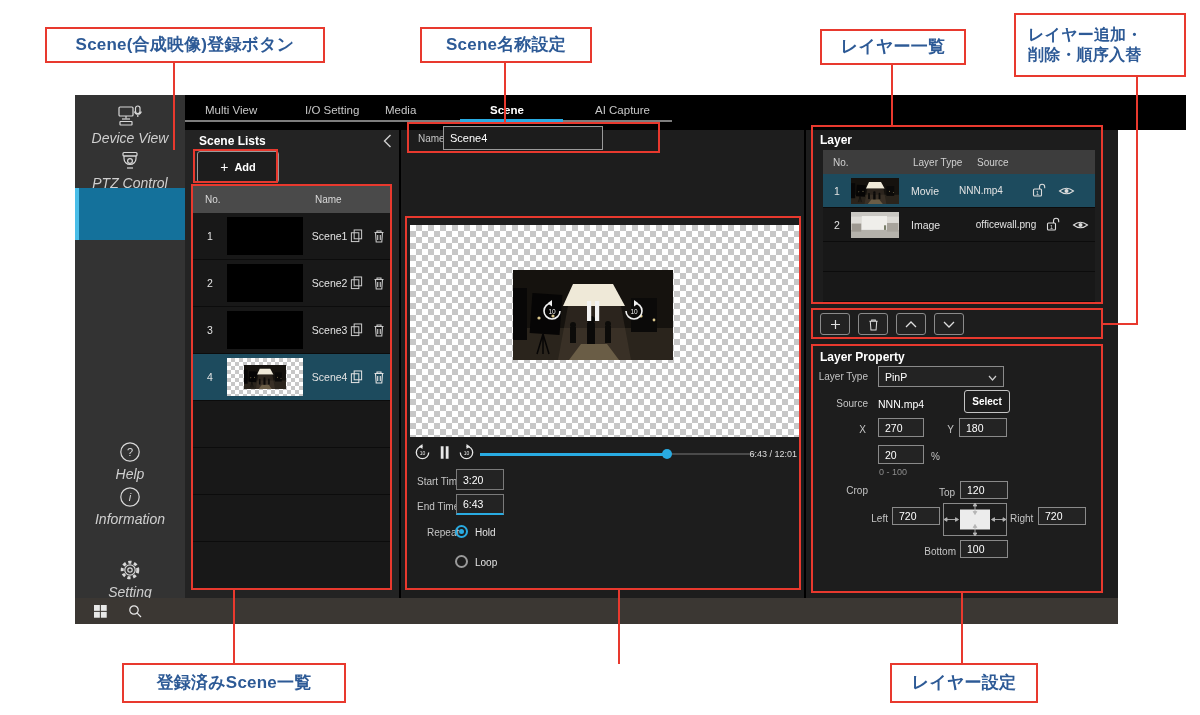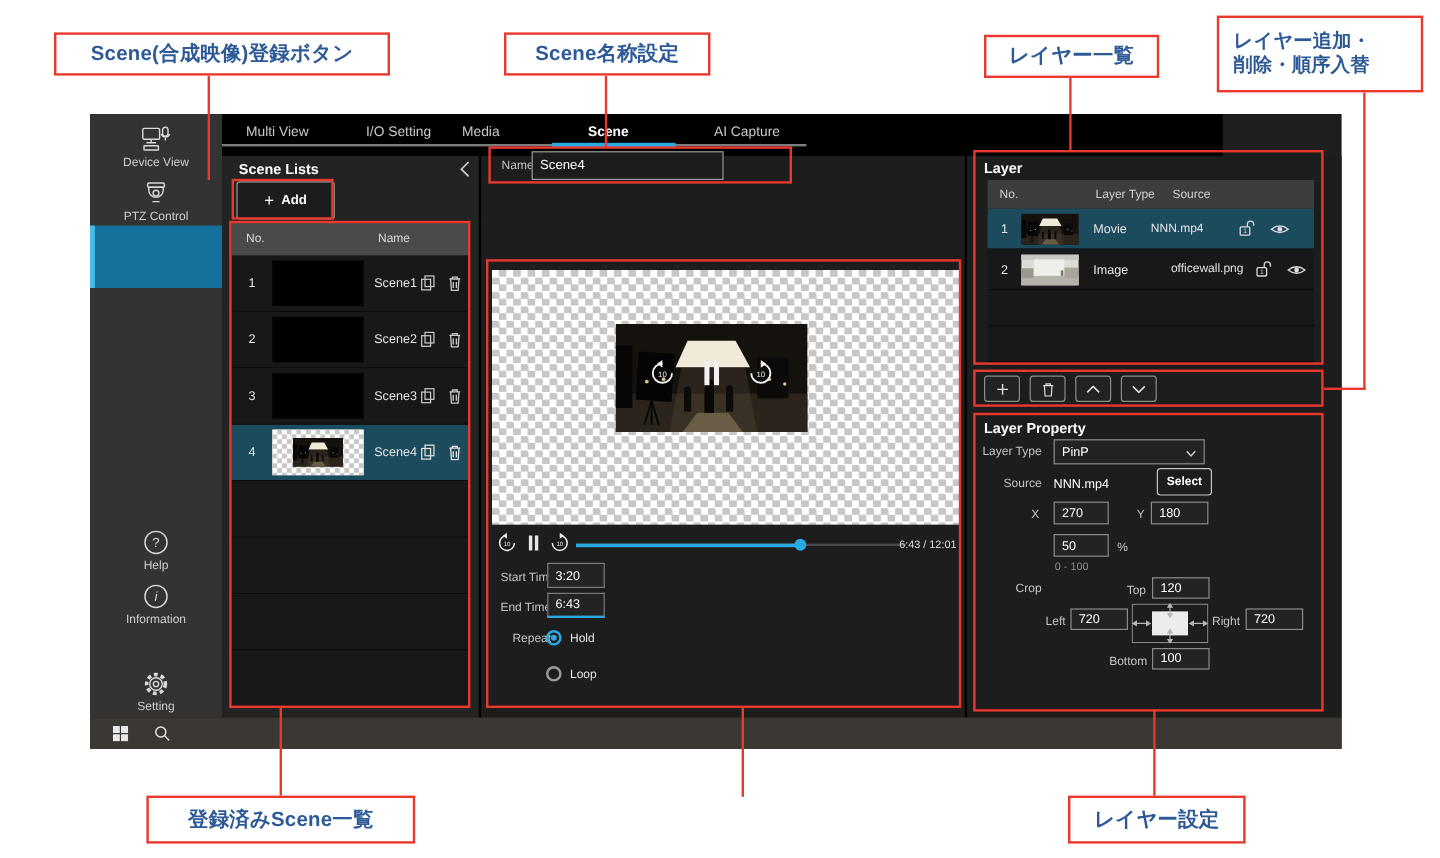--- a/index.html
+++ b/index.html
@@ -10,29 +10,29 @@
   
   .ann-box{position:absolute;background:#fff;border:2px solid var(--callout_red,#e8392e);
            color:var(--annotation_text,#2d5a96);display:flex;align-items:center;justify-content:center;
            font-size:17px;font-weight:bold;letter-spacing:0.2px;box-sizing:border-box;text-align:center;line-height:1.25;}
   .vline{position:absolute;width:2px;background:var(--callout_red,#e8392e);}
   .hline{position:absolute;height:2px;background:var(--callout_red,#e8392e);}
   .region{position:absolute;border:2px solid var(--callout_red,#e8392e);box-sizing:border-box;pointer-events:none;}
 
   
   .app-bg{position:absolute;left:75px;top:95px;width:1043px;height:529px;background:#1e1e1e;}
-  .topbar{position:absolute;left:185px;top:95px;width:834px;height:35px;background:#000;}
+  .topbar{position:absolute;left:185px;top:95px;width:1001px;height:35px;background:#000;}
   .tab{position:absolute;top:9px;font-size:11.5px;color:#c8c8c8;cursor:default;white-space:nowrap;}
   .tab.active{color:#fff;font-weight:bold;}
   .tab-underline{position:absolute;background:#7d7d7d;}
   .tab-underline.blue{background:var(--accent_blue,#29abe2);}
 
   .sidebar{position:absolute;left:75px;top:95px;width:110px;height:503px;background:#333333;}
   .side-item{position:absolute;left:0;width:110px;text-align:center;color:#d6d6d6;}
-  .side-label{font-size:10px;color:#cfcfcf;display:block;margin-top:1px;}
+  .side-label{font-size:14px;color:#cfcfcf;display:block;margin-top:1px;font-style:italic;}
   .side-sel{position:absolute;left:0;width:110px;background:var(--sidebar_selected,#14719b);}
   .side-accent{position:absolute;left:0;top:0;width:4px;height:100%;background:#49bde8;}
 
   .panel{position:absolute;top:130px;height:468px;background:#202020;box-sizing:border-box;}
   .p-title{position:absolute;color:#fff;font-size:12px;font-weight:bold;}
   .lbl{position:absolute;color:#c4c4c4;font-size:10px;white-space:nowrap;}
   .val-input{position:absolute;background:#232323;border:1px solid #8a8a8a;color:#fff;
              font-size:10.5px;box-sizing:border-box;display:flex;align-items:center;padding-left:6px;}
   input.val-input{font-family:"Liberation Sans",sans-serif;outline:none;}
   .small-range{position:absolute;color:#8d8d8d;font-size:9px;}
@@ -444,21 +444,21 @@
   <div class="lbl" style="left:818px;top:398px;width:50px;text-align:right;">Source</div>
   <div class="lbl" style="left:878px;top:398px;color:#fff;font-size:10.5px;">NNN.mp4</div>
   <div class="abs" style="left:964px;top:390px;width:46px;height:23px;border:1px solid #c4c4c4;border-radius:3px;display:flex;align-items:center;justify-content:center;color:#fff;font-size:10px;font-weight:bold;cursor:pointer;box-sizing:border-box;">Select</div>
 
   <div class="lbl" style="left:846px;top:424px;width:20px;text-align:right;">X</div>
   <div class="val-input" style="left:878px;top:418px;width:46px;height:19px;">270</div>
   <div class="lbl" style="left:944px;top:424px;width:10px;text-align:right;">Y</div>
   <div class="val-input" style="left:959px;top:418px;width:48px;height:19px;">180</div>
 
   <div class="lbl" style="left:884px;top:451px;width:30px;text-align:right;">Size</div>
-  <div class="val-input" style="left:878px;top:445px;width:46px;height:19px;">50</div>
+  <div class="val-input" style="left:878px;top:445px;width:46px;height:19px;">20</div>
   <div class="lbl" style="left:931px;top:451px;">%</div>
   <div class="small-range" style="left:879px;top:467px;">0 - 100</div>
 
   <div class="lbl" style="left:838px;top:485px;width:30px;text-align:right;">Crop</div>
 
   <div class="lbl" style="left:930px;top:487px;width:25px;text-align:right;">Top</div>
   <div class="val-input" style="left:960px;top:481px;width:48px;height:18px;">120</div>
 
   <svg class="abs" style="left:943px;top:503px;" width="64" height="33" viewBox="0 0 64 33">
     <rect x="0.5" y="0.5" width="63" height="32" fill="none" stroke="#8a8a8a" stroke-width="1"></rect>

